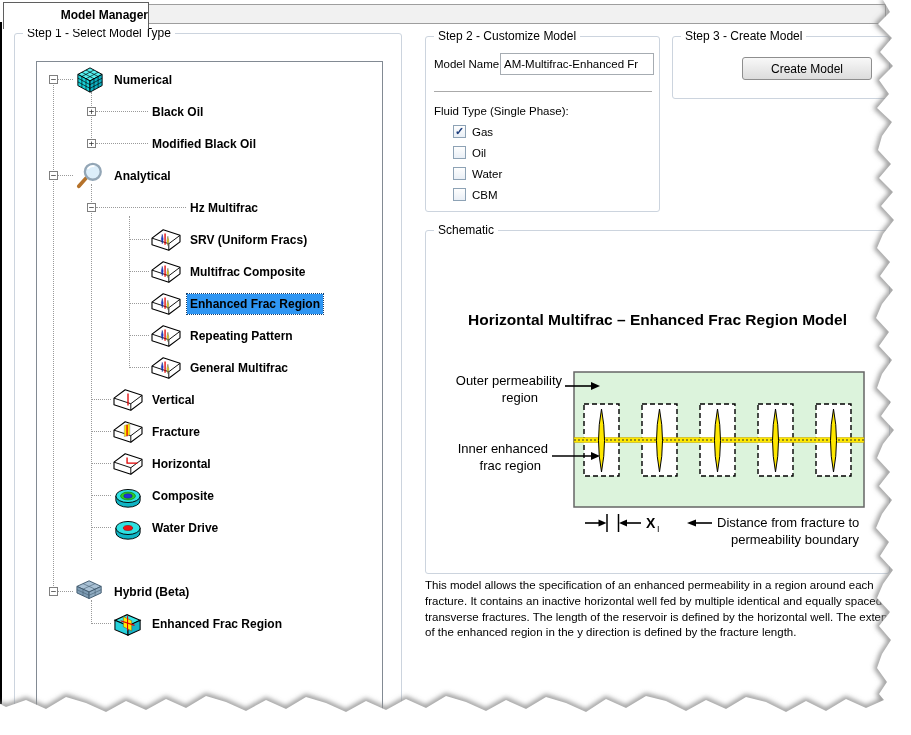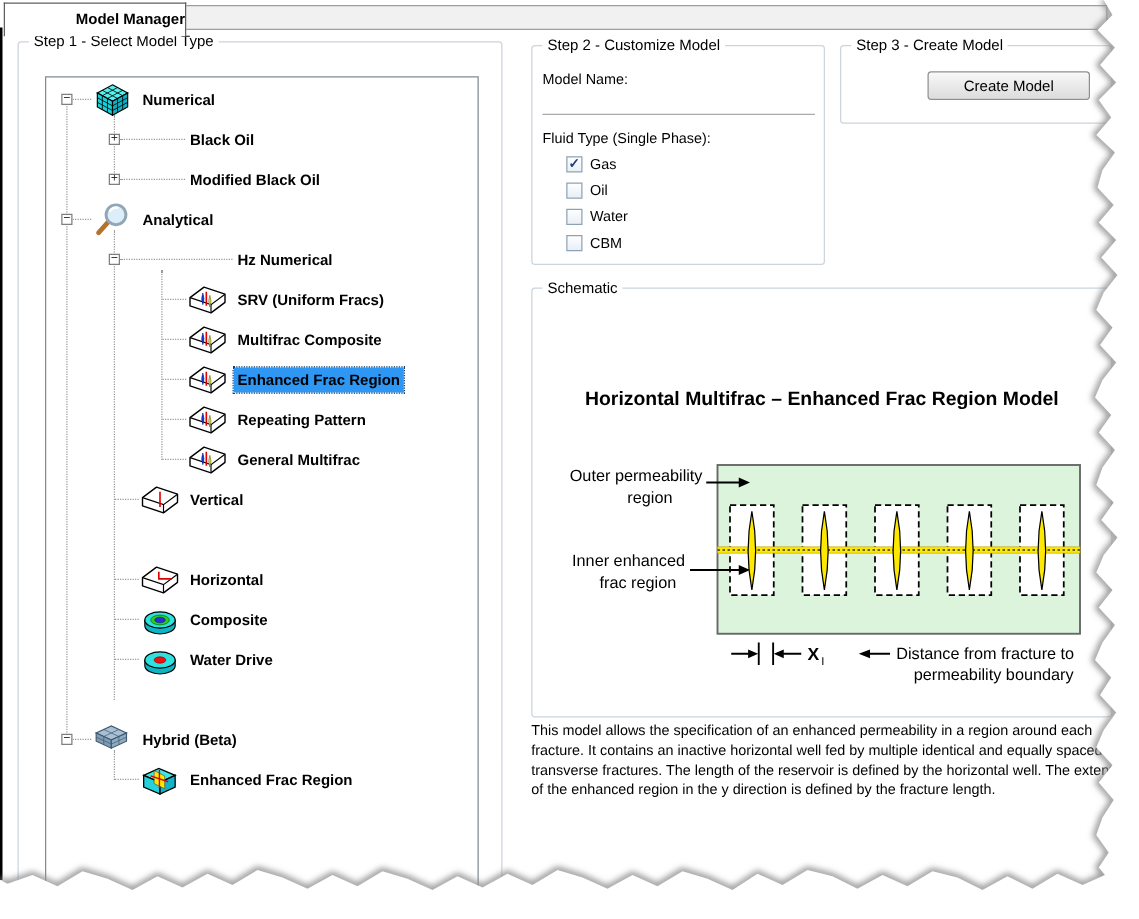--- a/index.html
+++ b/index.html
@@ -188,21 +188,21 @@
             <span class="stub" style="left: 21px; width: 15px;"></span>
             <span class="expander" style="left: 12px;">−</span>
             <svg class="ticon" style="left: 37px;">
               <use href="#sym-magnifier" xlink:href="#sym-magnifier"></use>
             </svg>
             <span class="tlabel" style="left: 74px;">Analytical</span>
           </div>
           <div class="trow" style="top: 130px;">
             <span class="stub" style="left: 59px; width: 90px;"></span>
             <span class="expander" style="left: 50px;">−</span>
-            <span class="tlabel" style="left: 150px;">Hz Numerical</span>
+            <span class="tlabel" style="left: 150px;">Hz Multifrac</span>
           </div>
           <div class="trow" style="top: 162px;">
             <span class="stub" style="left: 93px; width: 19px;"></span>
             <svg class="ticon" style="left: 113px;">
               <use href="#sym-multifrac-box" xlink:href="#sym-multifrac-box"></use>
             </svg>
             <span class="tlabel" style="left: 150px;">SRV (Uniform Fracs)</span>
           </div>
           <div class="trow" style="top: 194px;">
             <span class="stub" style="left: 93px; width: 19px;"></span>
@@ -231,20 +231,27 @@
               <use href="#sym-multifrac-box" xlink:href="#sym-multifrac-box"></use>
             </svg>
             <span class="tlabel" style="left: 150px;">General Multifrac</span>
           </div>
           <div class="trow" style="top: 322px;">
             <span class="stub" style="left: 55px; width: 19px;"></span>
             <svg class="ticon" style="left: 75px;">
               <use href="#sym-vertical-well-box" xlink:href="#sym-vertical-well-box"></use>
             </svg>
             <span class="tlabel" style="left: 112px;">Vertical</span>
+          </div>
+          <div class="trow" style="top: 354px;">
+            <span class="stub" style="left: 55px; width: 19px;"></span>
+            <svg class="ticon" style="left: 75px;">
+              <use href="#sym-fracture-box" xlink:href="#sym-fracture-box"></use>
+            </svg>
+            <span class="tlabel" style="left: 112px;">Fracture</span>
           </div>
           <div class="trow" style="top: 386px;">
             <span class="stub" style="left: 55px; width: 19px;"></span>
             <svg class="ticon" style="left: 75px;">
               <use href="#sym-horizontal-well-box" xlink:href="#sym-horizontal-well-box"></use>
             </svg>
             <span class="tlabel" style="left: 112px;">Horizontal</span>
           </div>
           <div class="trow" style="top: 418px;">
             <span class="stub" style="left: 55px; width: 19px;"></span>
@@ -275,20 +282,21 @@
             </svg>
             <span class="tlabel" style="left: 112px;">Enhanced Frac Region</span>
           </div>
         </div>
     </div>
   </div>
 
   <div class="groupbox step2">
     <span class="legend">Step 2 - Customize Model</span>
     <span class="mn-label">Model Name:</span>
+    <input class="mn-input" value="AM-Multifrac-Enhanced Fr" style="">
     <div class="sep"></div>
     <span class="ft-label">Fluid Type (Single Phase):</span>
     <div id="fluid-list">
         <label class="chk-row">
           <span class="chk">✓</span>
           <span class="chk-label">Gas</span>
         </label>
         <label class="chk-row">
           <span class="chk"></span>
           <span class="chk-label">Oil</span>

